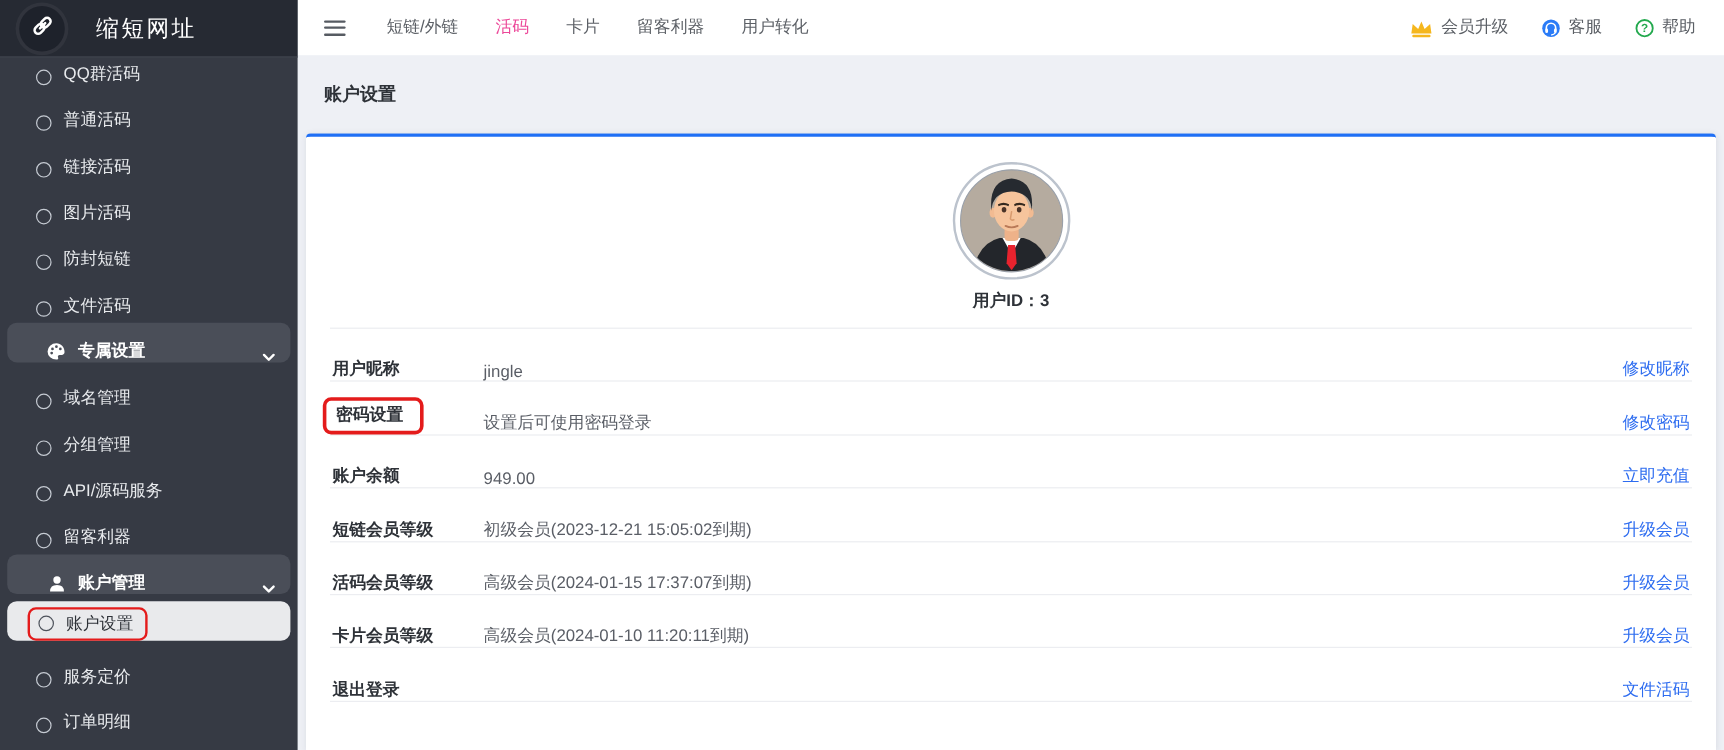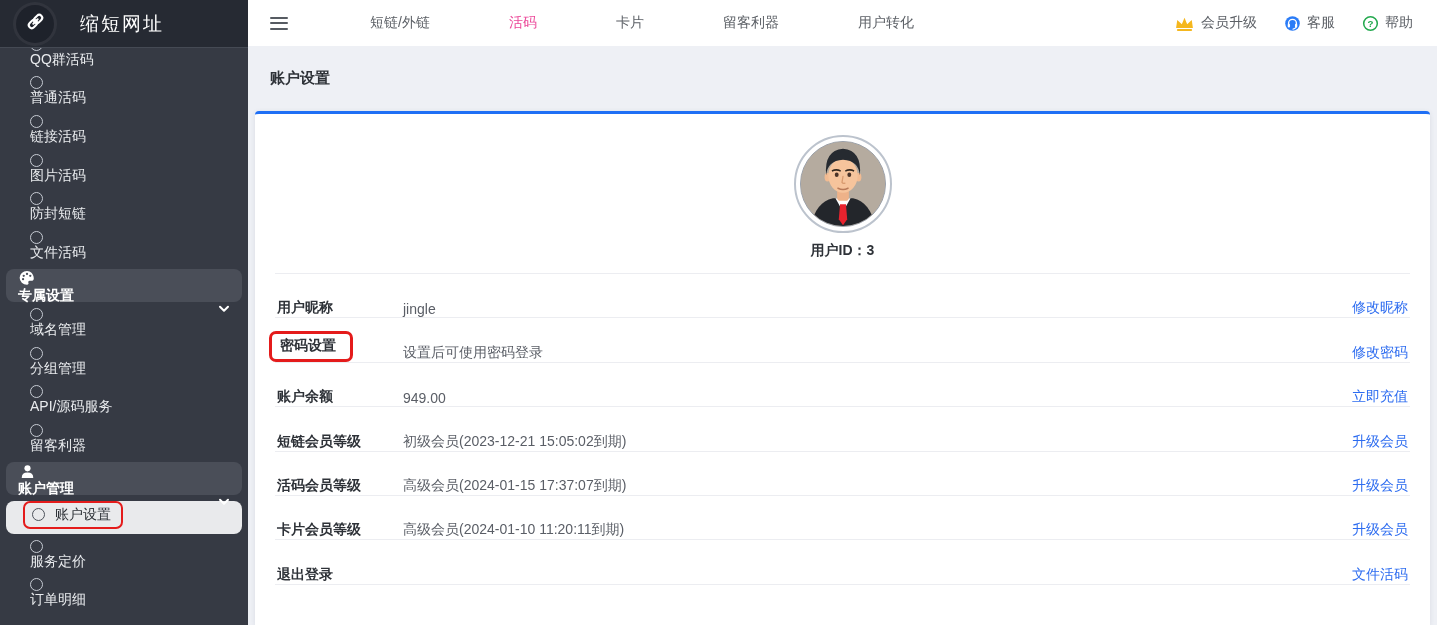--- a/index.html
+++ b/index.html
@@ -22,40 +22,40 @@
   .logo-circle {
     width:38px; height:38px; border-radius:50%;
     background:#1e222b; margin-left:16px; flex:none;
     display:flex; align-items:center; justify-content:center;
     box-shadow:0 0 0 3px rgba(255,255,255,0.05);
   }
   .logo-title { color:#fff; font-size:19px; margin-left:26px; letter-spacing:2px; }
 
   .side-nav { position:absolute; top:35px; left:0; right:0; z-index:1; }
   .nav-row { height:38.6px; padding:2.8px 6px; cursor:pointer; }
-  .nav-inner { height:100%; border-radius:8px; display:flex; align-items:flex-start; padding:0 12px 0 24px; color:#e9ebee; font-size:14px;flex-direction:column; }
-  .nav-row.is-section .nav-inner { background:var(--section-bg,#4a4e58); font-weight:bold; padding-left:12px; color:#fff; }
+  .nav-inner { height:100%; border-radius:8px; display:flex; align-items:flex-end; padding:0 12px 0 24px; color:#e9ebee; font-size:14px; }
+  .nav-row.is-section .nav-inner { background:var(--section-bg,#4a4e58); font-weight:bold; padding-left:32px; color:#fff; }
   .nav-row.is-active .nav-inner { background:var(--active-item-bg,#e9eaec); color:#2e3238; }
   .ring { width:13px; height:13px; border:1.4px solid #c6cbd3; border-radius:50%; margin-right:10px; flex:none; }
   .is-active .ring { border-color:#4d525b; }
   .sec-icon { width:18px; height:18px; margin-right:9px; display:flex; align-items:center; justify-content:center; flex:none; }
   .chev { margin-left:auto; display:flex; align-items:center; }
   .annot-box {
     display:inline-flex; align-items:center;
     border:2.5px solid var(--annotation-red,#e41b1b); border-radius:7px;
     padding:3px 10px 3px 7px; margin-left:-7px;
   }
 
   
   .main { flex:1; display:flex; flex-direction:column; min-width:0; }
   .topbar { height:46px; background:#fff; flex:none; display:flex; align-items:center; padding:0 24px 0 22px; }
   .hamburger { width:18px; display:flex; flex-direction:column; gap:3.5px; cursor:pointer; }
   .hamburger i { display:block; height:2px; background:#565b62; border-radius:1px; }
   .tabs { display:flex; gap:31px; margin-left:34px; }
-  .tab { font-size:14px; color:#5c6066; cursor:pointer; padding:4px 0;margin-left:48px; }
+  .tab { font-size:14px; color:#5c6066; cursor:pointer; padding:4px 0; }
   .tab.active { color:#ec4899; font-weight:normal; }
   .top-actions { margin-left:auto; display:flex; gap:27px; }
   .top-action { display:flex; align-items:center; gap:6px; font-size:14px; color:#5c6066; cursor:pointer; }
   .ticon { display:flex; align-items:center; }
 
   
   .page { flex:1; display:flex; flex-direction:column; padding:0 7px; min-height:0; }
   .page-head { height:65px; flex:none; display:flex; align-items:center; padding-left:15px; font-size:15px; font-weight:bold; color:#2e3238; }
   .card {
     flex:1; background:#fff;

